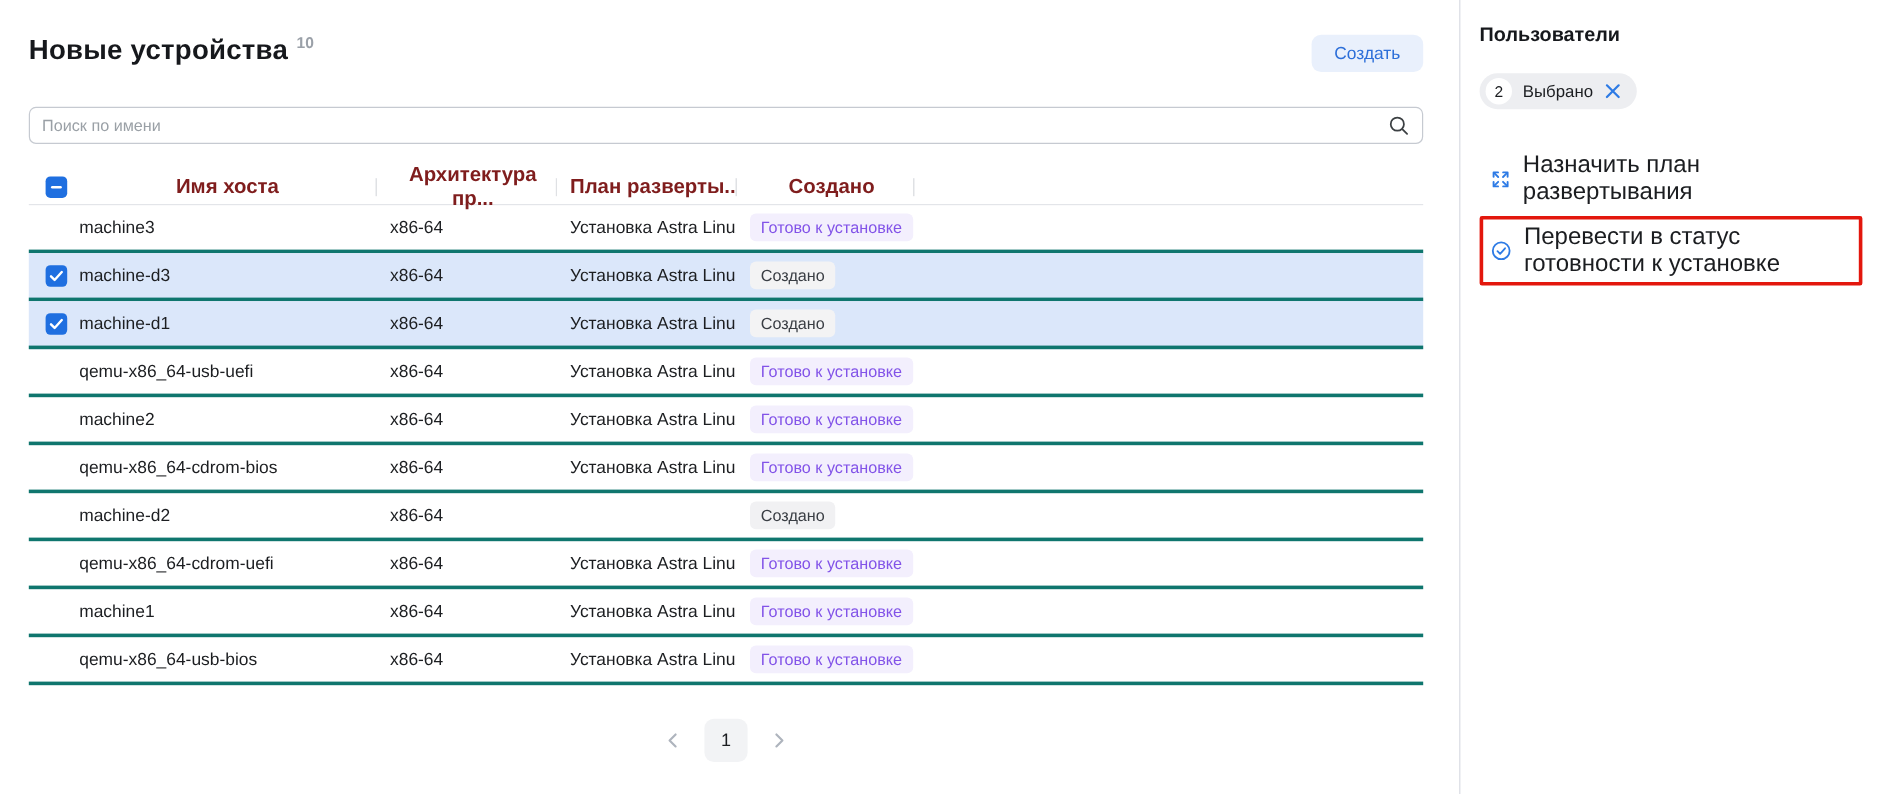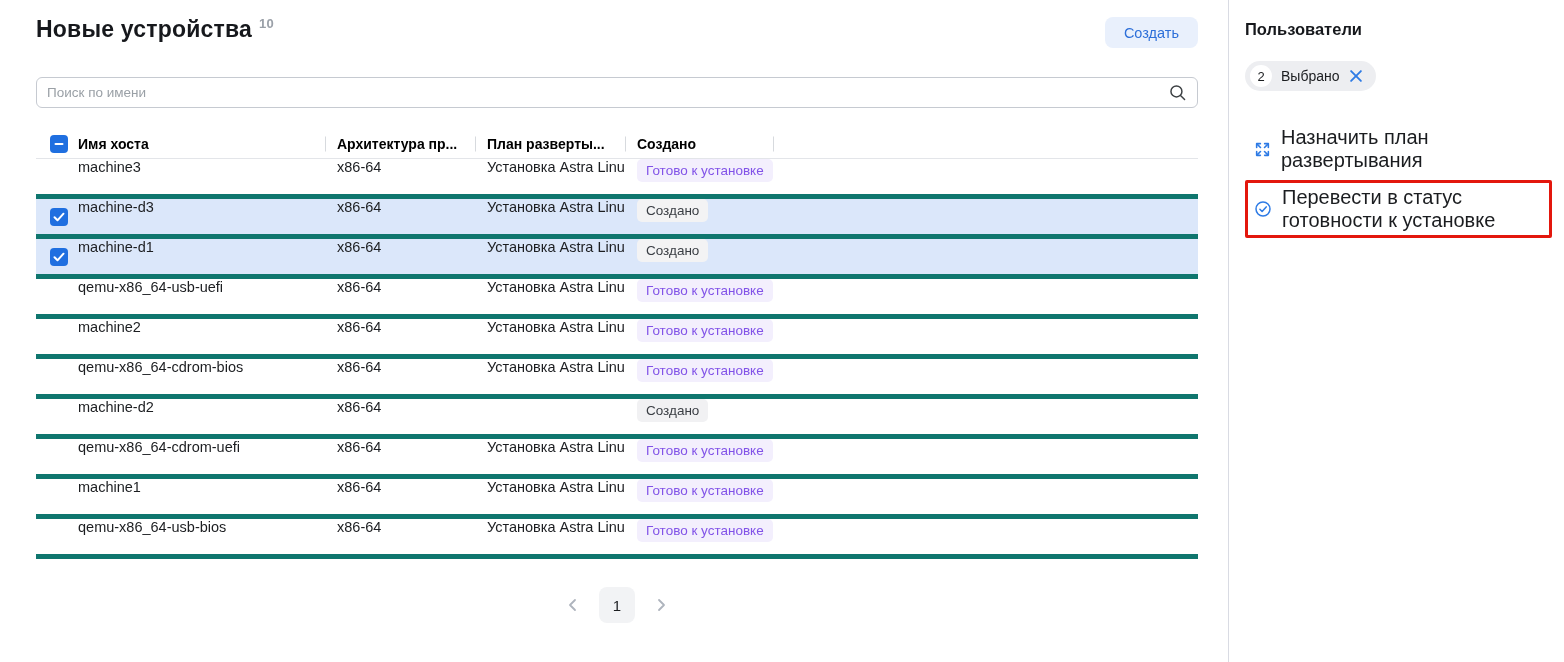--- a/index.html
+++ b/index.html
@@ -6,21 +6,21 @@
   html,body { margin:0; padding:0; }
   body {
     width:1564px; height:662px; overflow:hidden;
     background:#ffffff;
     font-family:"Liberation Sans", sans-serif;
     color:#1c1e21;
   }
   .app { display:flex; width:1564px; height:662px; }
 
   
-  .main { width:1216px; padding:16px 30px 0 24px;margin-left:12px; }
+  .main { width:1216px; padding:28px 30px 0 24px; }
 
   .page-header { display:flex; justify-content:space-between; align-items:flex-start; }
   .page-title { margin:0; font-size:23px; font-weight:bold; color:#16181c; letter-spacing:.2px; }
   .page-count { font-size:13px; font-weight:600; color:#9aa0a8; vertical-align:super; margin-left:7px; }
 
   .toolbar { display:flex; gap:23px; margin-top:1px; }
   .btn { font-family:inherit; font-size:14.5px; height:31px; border-radius:8px; cursor:pointer; color:#2d6fd9; }
   .btn-create { background:#e9f0fc; border:none; padding:0 19px; }
   .btn-upload { background:#ffffff; border:1px solid #a9c7f2; padding:0 15px; }
 
@@ -30,25 +30,25 @@
     padding:0 42px 0 10px; font-family:inherit; font-size:13.5px; color:#202124; outline:none;
   }
   .search-input::placeholder { color:#9aa0a6; }
   .search-icon { position:absolute; right:11px; top:6px; }
 
   
   .table { margin-top:21px; }
   .thead {
     display:flex; align-items:center; height:30px;
     border-bottom:1px solid #e3e5e9;
-    font-weight:bold; font-size:14px; color:#000000;
+    font-weight:bold; font-size:17px; color:#7f1d1d;text-align:center;
   }
   .trow {
-    display:flex; height:40px;
-    border-bottom:5px solid #0f766e; font-size:14.5px;
+    display:flex; align-items:center; height:40px;
+    border-bottom:3px solid #0f766e; font-size:14.5px;
   }
   .trow.selected { background:#dbe7fa; }
   .c-check  { width:42px; padding-left:14px; display:flex; align-items:center; }
   .c-host   { width:247px; }
   .c-arch   { width:150px; padding-left:12px; position:relative; }
   .c-plan   { width:150px; padding-left:12px; position:relative; white-space:nowrap; overflow:hidden; }
   .c-status { width:148px; padding-left:12px; position:relative; }
   .c-extra  { flex:1; position:relative; }
   .thead .c-arch::before, .thead .c-plan::before, .thead .c-status::before, .thead .c-extra::before {
     content:""; position:absolute; left:0; top:50%; transform:translateY(-50%);

